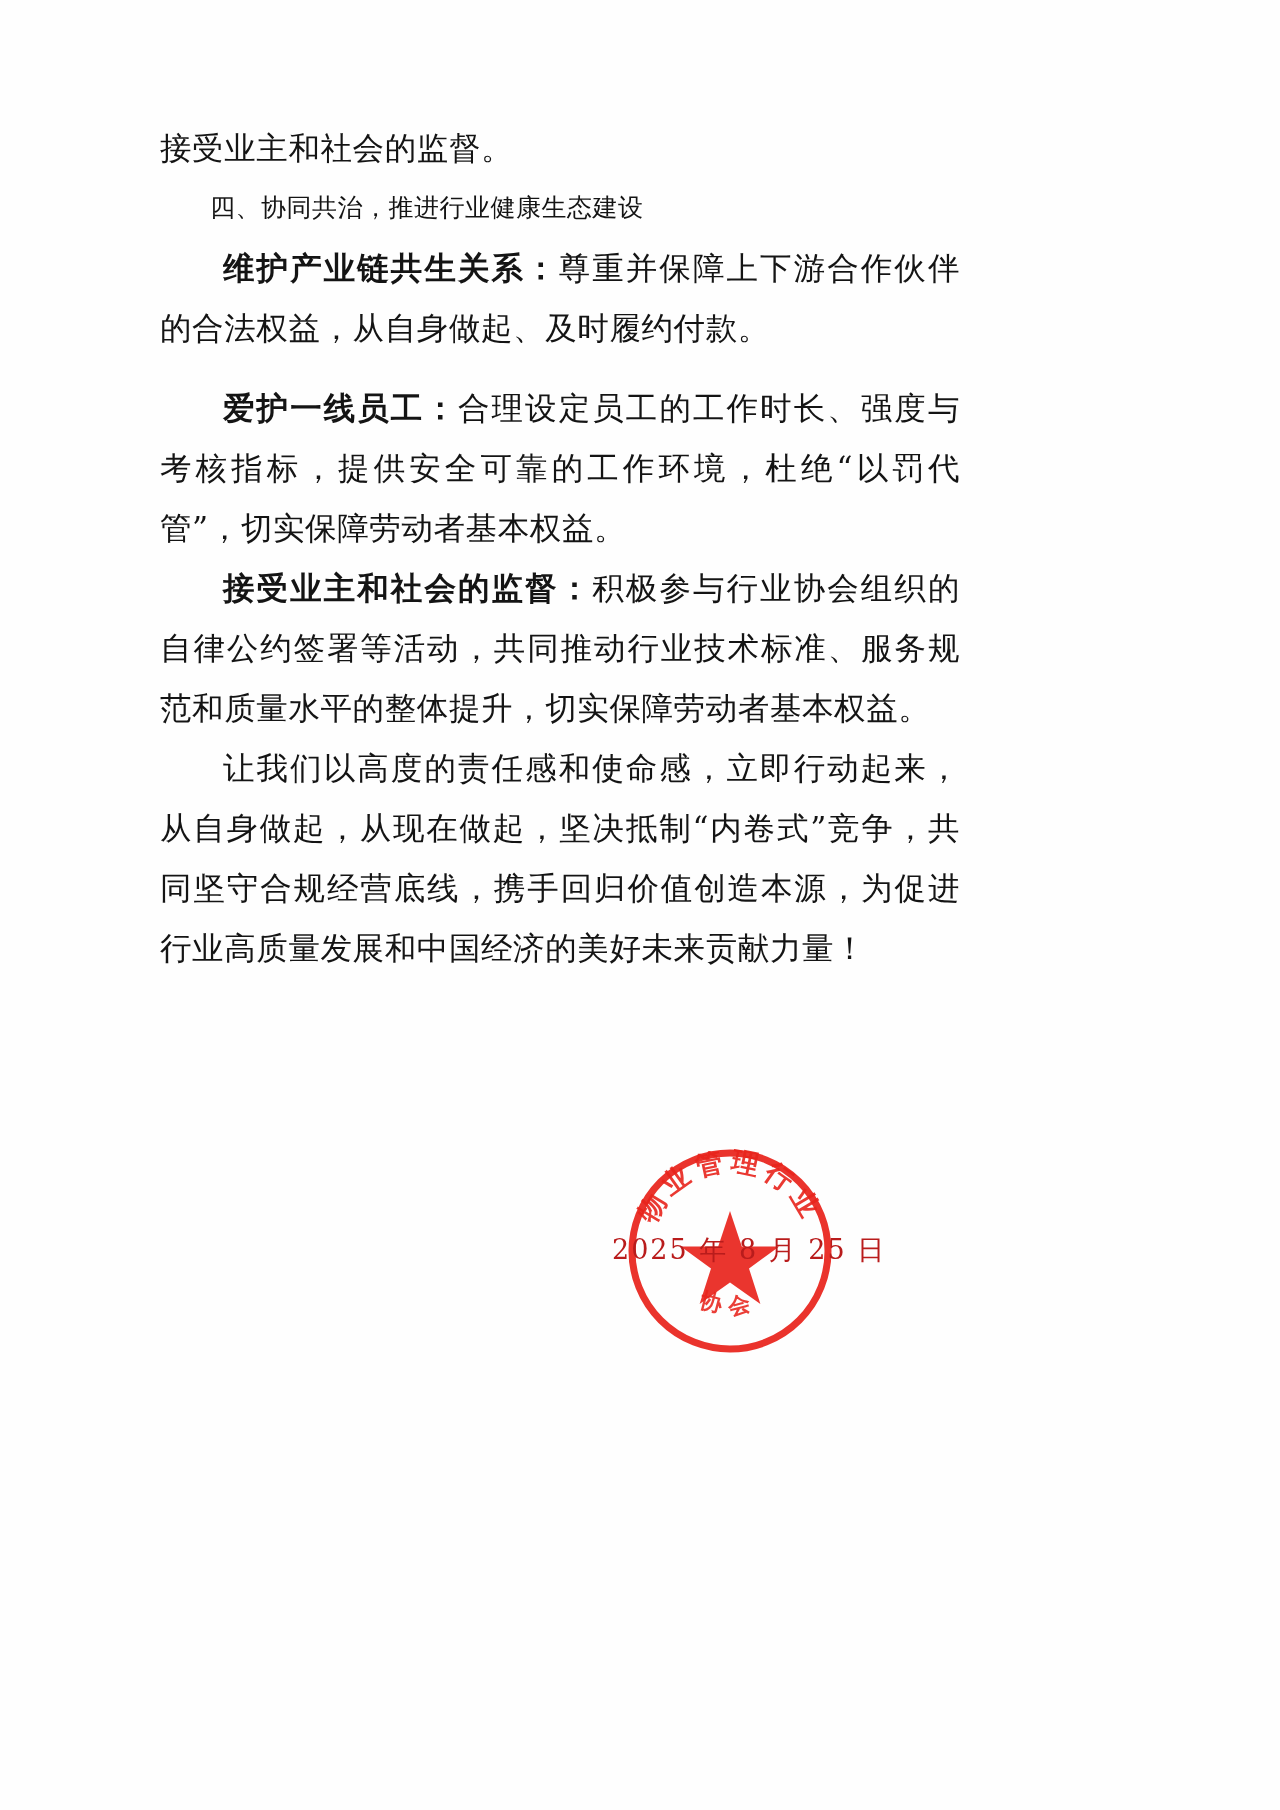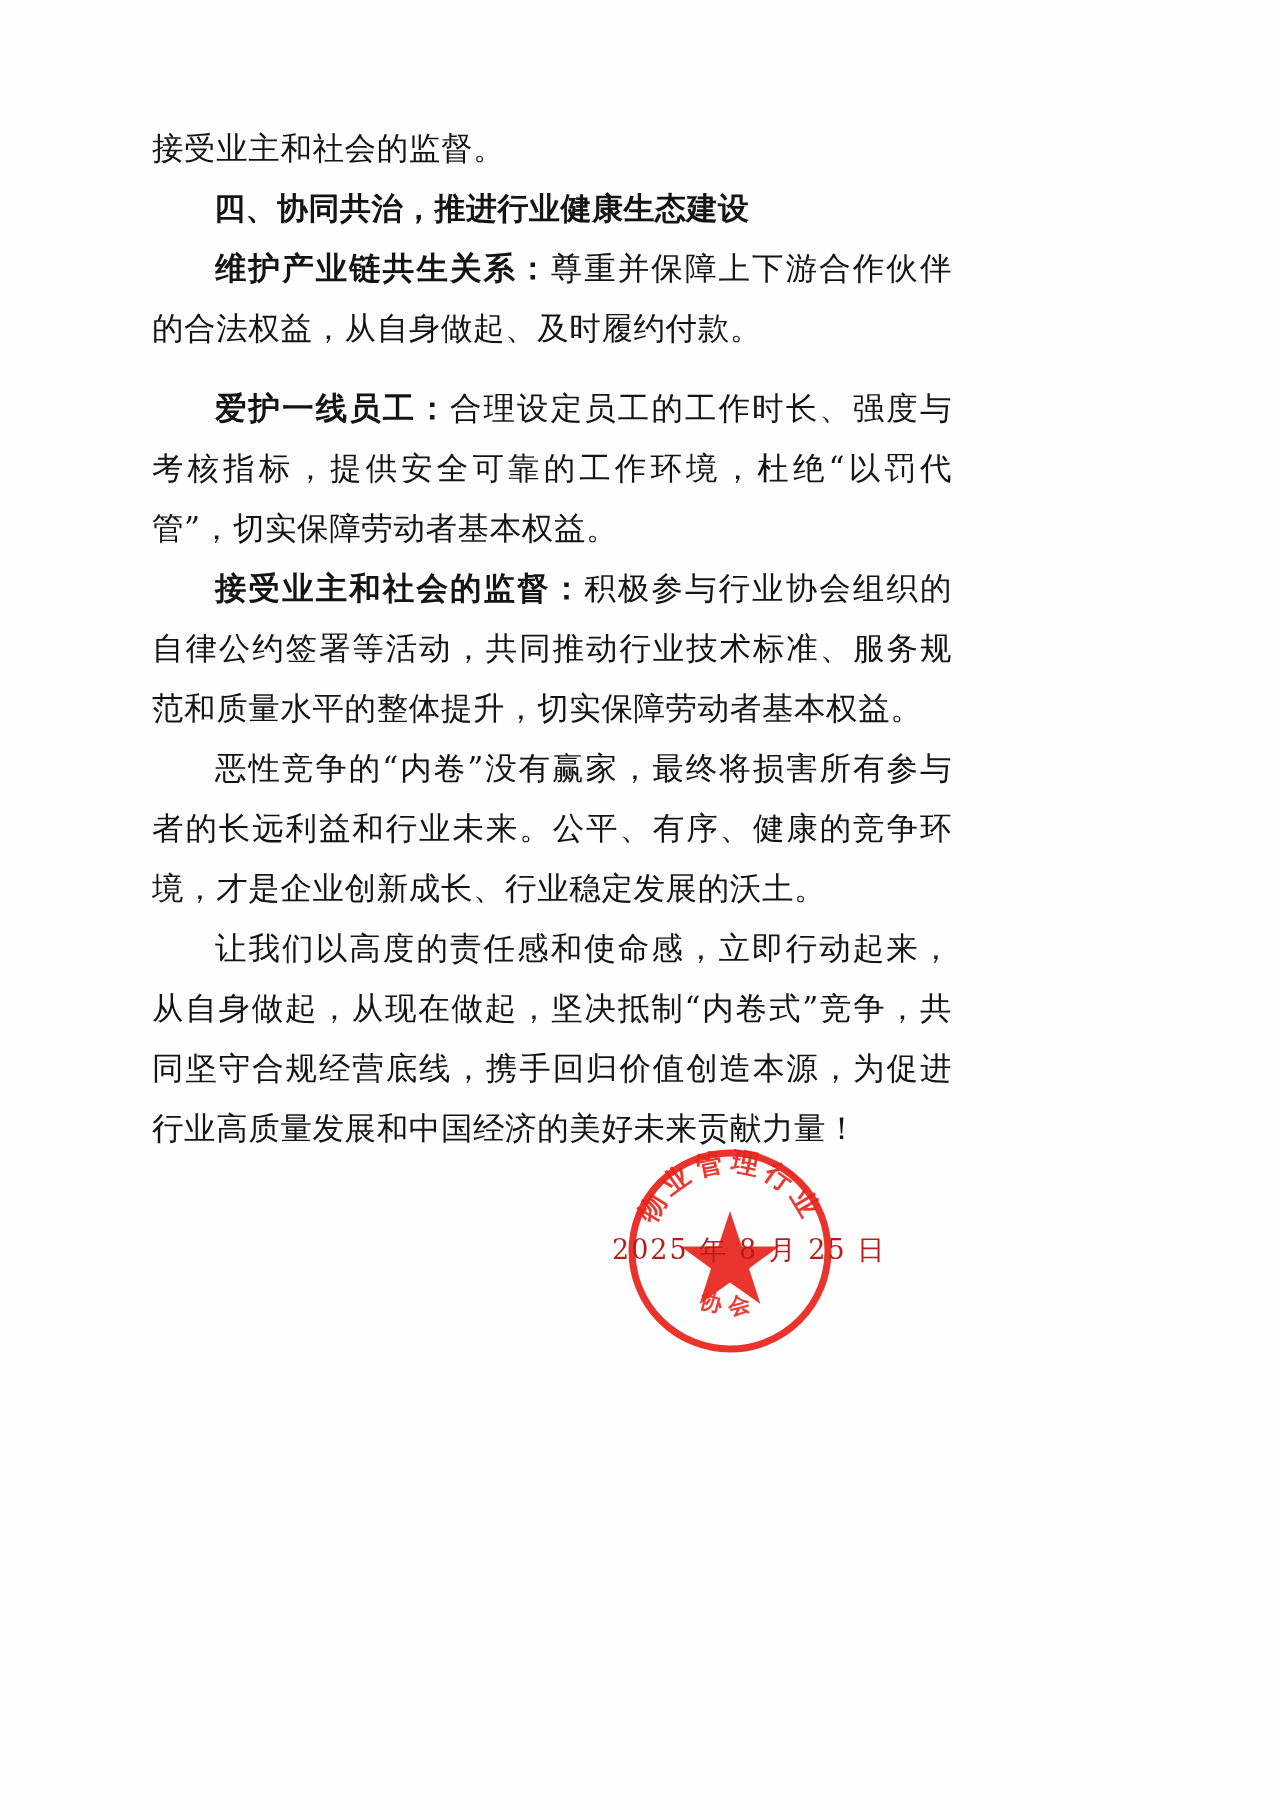--- a/index.html
+++ b/index.html
@@ -17,21 +17,21 @@
 
   #page {
     position: absolute;
     inset: 0;
     background: #fefefe;
   }
 
   
   .doc-body {
     position: absolute;
-    left: 152px;
+    left: 160px;
     top: 118px;
     width: 800px;
   }
 
   .para {
     margin: 0 0 0 0;
     font-family: "DejaVu Serif", "Liberation Serif", serif;
     font-size: 31.5px;
     line-height: 60px;
     color: #141414;
@@ -40,22 +40,22 @@
     letter-spacing: 0.6px;
     word-break: break-all;
   }
 
   .para.indent {
     text-indent: 2em;
   }
   .gap-md { height: 20px; }
 
   .heading {
-    font-weight: bold;
-    font-size: 31px;
+    font-weight: normal;
+    font-size: 25px;
     letter-spacing: 0.5px;
   }
 
   .lead {
     font-weight: bold;
   }
 
   
   #seal-wrap {
     position: absolute;
@@ -101,23 +101,20 @@
     <div class="gap-md"></div>
 
     <p class="para indent">
       <span class="lead">爱护一线员工</span><span class="lead">：</span><span>合理设定员工的工作时长、强度与考核指标，提供安全可靠的工作环境，杜绝“以罚代管”，切实保障劳动者基本权益。</span>
     </p>
 
     <p class="para indent">
       <span class="lead">接受业主和社会的监督</span><span class="lead">：</span><span>积极参与行业协会组织的自律公约签署等活动，共同推动行业技术标准、服务规范和质量水平的整体提升，切实保障劳动者基本权益。</span>
     </p>
 
-    <p class="para indent">
-      <span>恶性竞争的“内卷”没有赢家，最终将损害所有参与者的长远利益和行业未来。公平、有序、健康的竞争环境，才是企业创新成长、行业稳定发展的沃土。</span>
-    </p>
 
     <p class="para indent">
       <span>让我们以高度的责任感和使命感，立即行动起来，从自身做起，从现在做起，坚决抵制“内卷式”竞争，共同坚守合规经营底线，携手回归价值创造本源，为促进行业高质量发展和中国经济的美好未来贡献力量！</span>
     </p>
 
   </div>
 
   <div id="seal-wrap">
     <svg width="212" height="212" viewBox="0 0 212 212" xmlns="http://www.w3.org/2000/svg">
       <defs>

